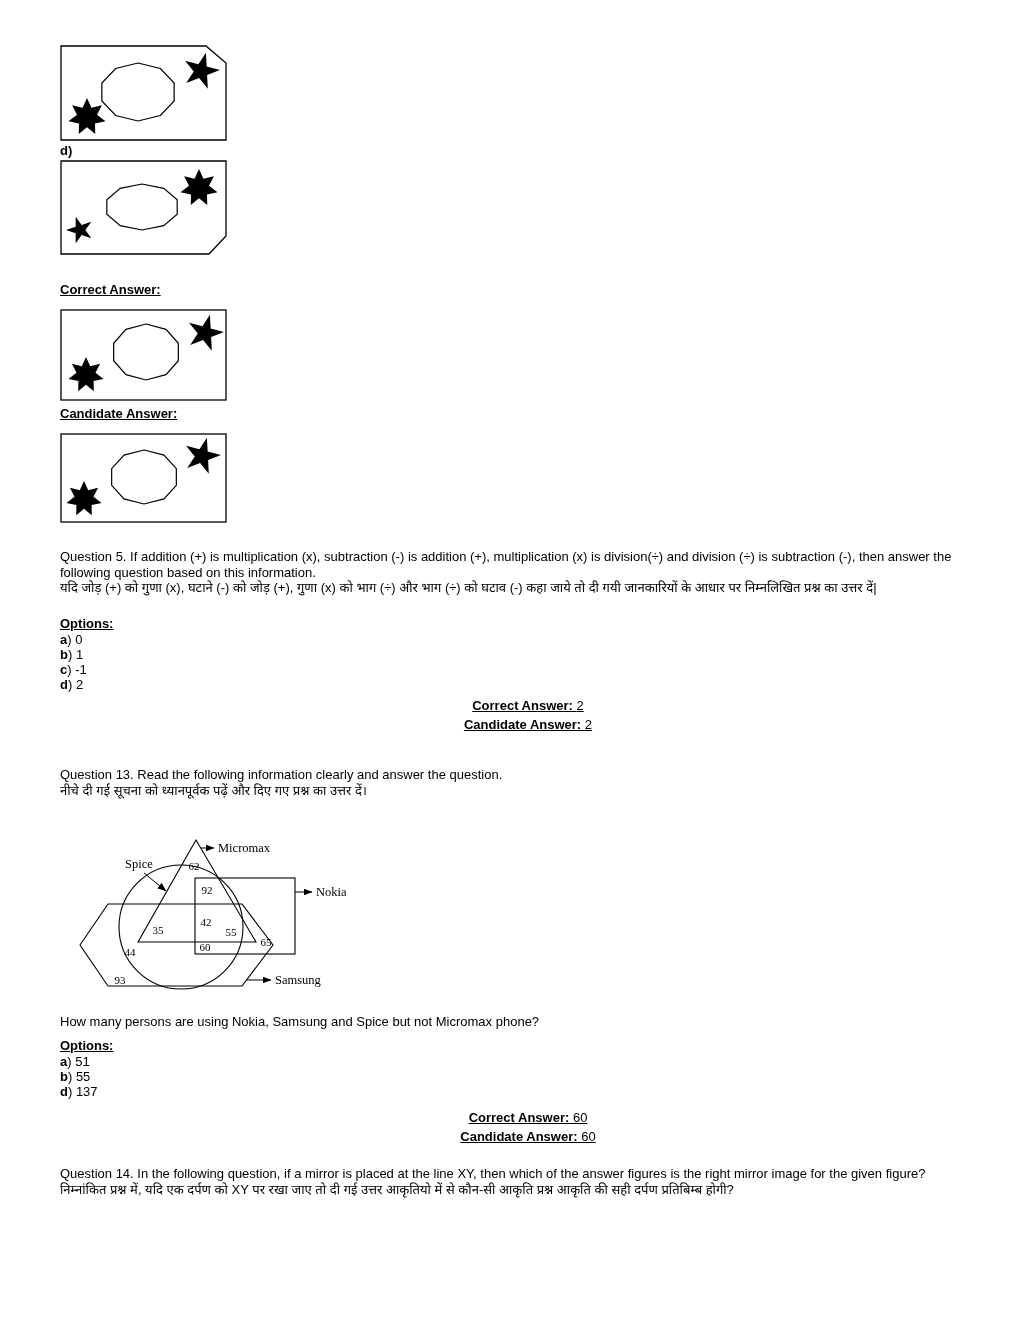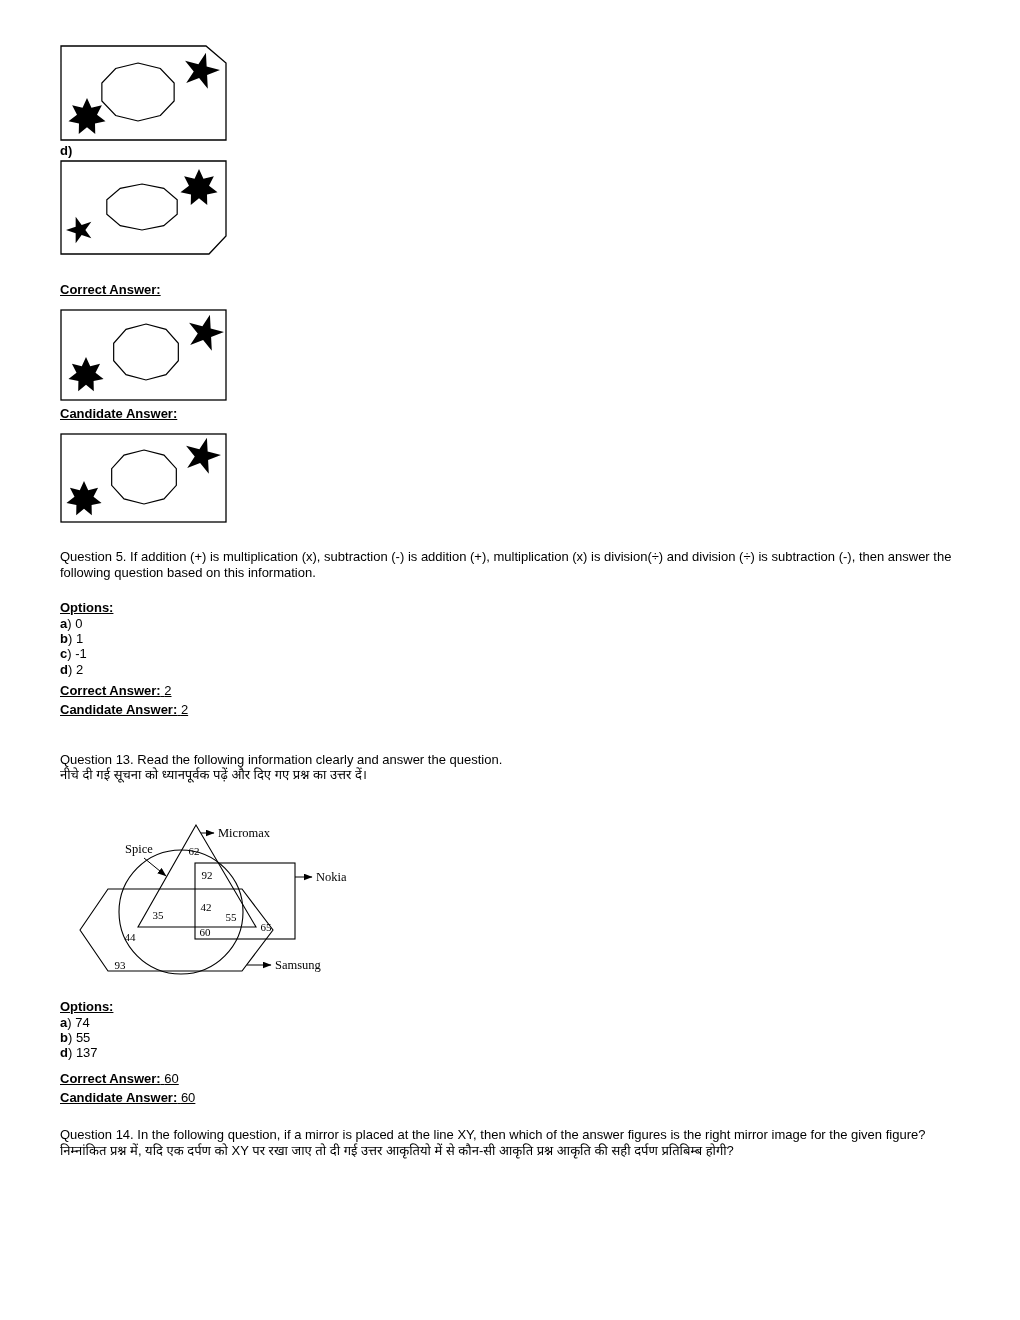--- a/index.html
+++ b/index.html
@@ -14,21 +14,21 @@
     min-height:1320px;
     padding:45px 24px 40px 60px;
     background:#fff;
     position:relative;
   }
   .b { font-weight:bold; }
   p { margin:0;text-decoration:underline; }
   .para { line-height:15.5px; }
   .para div { line-height:15.5px; }
   .opt { line-height:15.2px; }
-  .ansline { line-height:16px; }
+  .ansline { line-height:16px;text-align:center; }
   .frame { fill:none; stroke:#000; stroke-width:1.3; }
   .figwrap svg { display:block; }
   .venn .oln { fill:none; stroke:#000; stroke-width:1.1; }
   .venn .aln { stroke:#000; stroke-width:1; }
   .venn .vlabel { font-family:"Liberation Serif","DejaVu Serif",serif; font-size:12.5px; fill:#000; }
   .venn .vnum { font-family:"Liberation Serif","DejaVu Serif",serif; font-size:11px; fill:#000; text-anchor:middle; }
 </style>
 </head>
 <body>
 
@@ -82,20 +82,21 @@
     <svg width="167" height="90">
       <rect class="frame" x="1" y="1" width="165" height="88"></rect>
       <use href="#u-decagon" transform="translate(84,44) scale(34,27)"></use>
       <use href="#u-star5" transform="translate(142,23) rotate(15) scale(19)"></use>
       <use href="#u-star7" transform="translate(24,66) scale(18)"></use>
     </svg>
   </div>
 
   <div class="para" style="margin-bottom:20px">
     <div>Question 5. If addition (+) is multiplication (x), subtraction (-) is addition (+), multiplication (x) is division(÷) and division (÷) is subtraction (-), then answer the following question based on this information.</div>
+    <div lang="hi">यदि जोड़ (+) को गुणा (x), घटाने (-) को जोड़ (+), गुणा (x) को भाग (÷) और भाग (÷) को घटाव (-) कहा जाये तो दी गयी जानकारियों के आधार पर निम्नलिखित प्रश्न का उत्तर दें|</div>
   </div>
 
   <p class="b" style="margin-bottom:1px">Options:</p>
 
   <div class="opt"><span class="b">a</span><span>) 0</span></div>
   <div class="opt"><span class="b">b</span><span>) 1</span></div>
   <div class="opt"><span class="b">c</span><span>) -1</span></div>
   <div class="opt"><span class="b">d</span><span>) 2</span></div>
 
   <p class="ansline" style="margin-top:6px"><span class="b">Correct Answer:</span> <span>2</span></p>
@@ -131,25 +132,26 @@
       <text class="vnum" x="136" y="92">42</text>
       <text class="vnum" x="161" y="102">55</text>
       <text class="vnum" x="135" y="117">60</text>
       <text class="vnum" x="196" y="112">65</text>
       <text class="vnum" x="60" y="122">44</text>
       <text class="vnum" x="50" y="150">93</text>
     </svg>
   </div>
 
   <div class="para" style="margin-bottom:8px">
+    <div>How many persons are using Nokia, Samsung and Spice but not Micromax phone?</div>
   </div>
 
   <p class="b" style="margin-bottom:1px">Options:</p>
 
-  <div class="opt"><span class="b">a</span><span>) 74</span></div>
+  <div class="opt"><span class="b">a</span><span>) 51</span></div>
   <div class="opt"><span class="b">b</span><span>) 55</span></div>
   <div class="opt"><span class="b">d</span><span>) 137</span></div>
 
   <p class="ansline" style="margin-top:11px"><span class="b">Correct Answer:</span> <span>60</span></p>
   <p class="ansline" style="margin-top:3px"><span class="b">Candidate Answer:</span> <span>60</span></p>
 
   <div class="para" style="margin-top:21px">
     <div>Question 14. In the following question, if a mirror is placed at the line XY, then which of the answer figures is the right mirror image for the given figure?</div>
     <div lang="hi">निम्नांकित प्रश्न में, यदि एक दर्पण को XY पर रखा जाए तो दी गई उत्तर आकृतियो में से कौन-सी आकृति प्रश्न आकृति की सही दर्पण प्रतिबिम्ब होगी?</div>
   </div>

